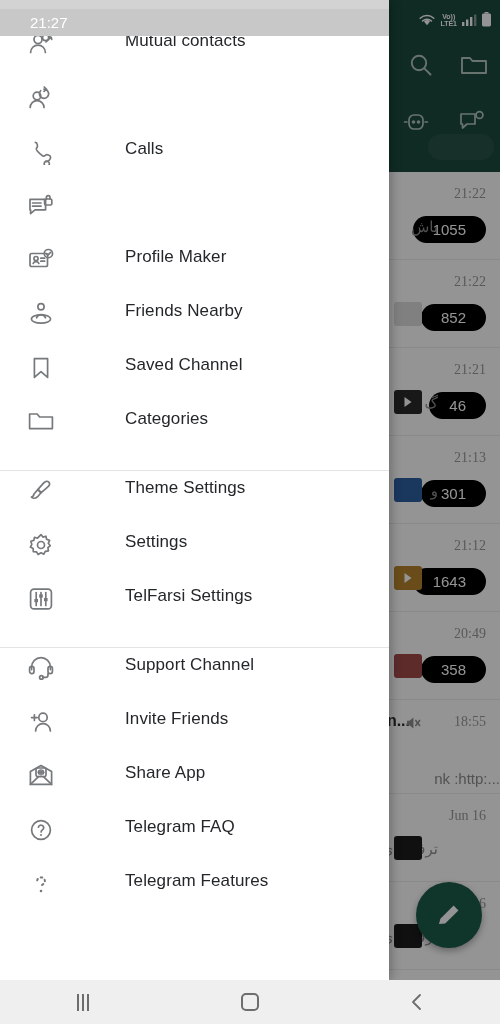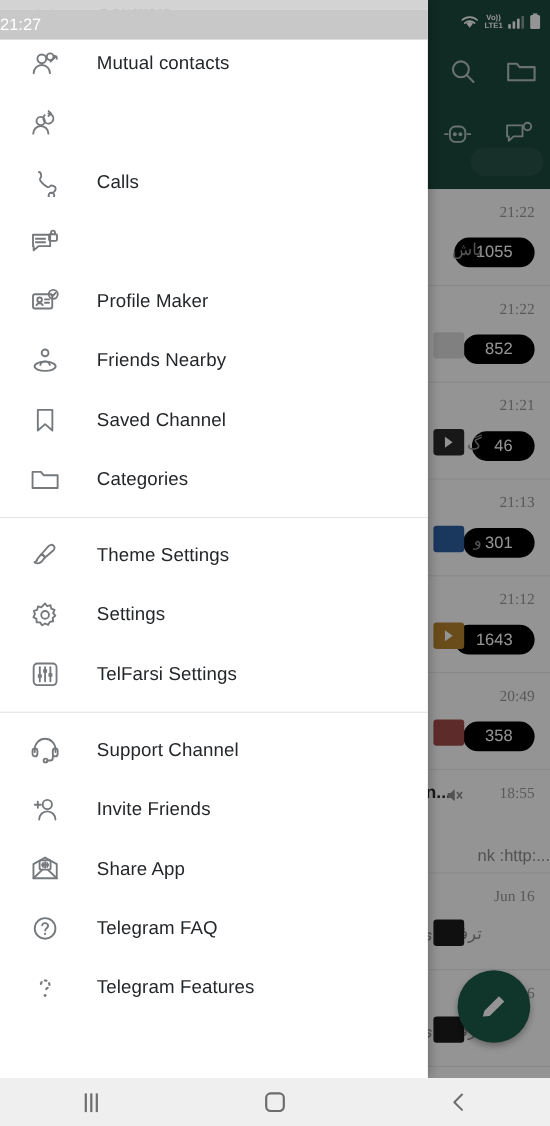--- a/index.html
+++ b/index.html
@@ -159,23 +159,24 @@
     overflow: hidden;
     box-shadow: 2px 0 10px rgba(0,0,0,0.28);
   }
   #drawer-scroll {
     position: absolute;
     left: 0; top: -23px;
     width: 389px;
   }
   .menu-item {
     display: flex;
-    align-items: center;
+    align-items: flex-start;
     height: 54px;
     padding-left: 22px;
+    gap: 37px;
   }
   .menu-icon {
     width: 38px;
     min-width: 38px;
     display: flex;
     align-items: center;
     justify-content: center;
     color: #76797c;
   }
   .menu-label {
@@ -199,20 +200,21 @@
   }
   #status-bar-drawer {
     position: absolute;
     left: 0; top: 9px;
     width: 389px; height: 27px;
     background: #c8c8c8;
     display: flex;
     align-items: center;
   }
   #status-clock {
+    margin-left: 30px;
     font-size: 15px;
     color: #ffffff;
   }
 
   
   #navbar {
     position: absolute;
     left: 0; bottom: 0;
     width: 500px; height: 44px;
     background: #efefef;

